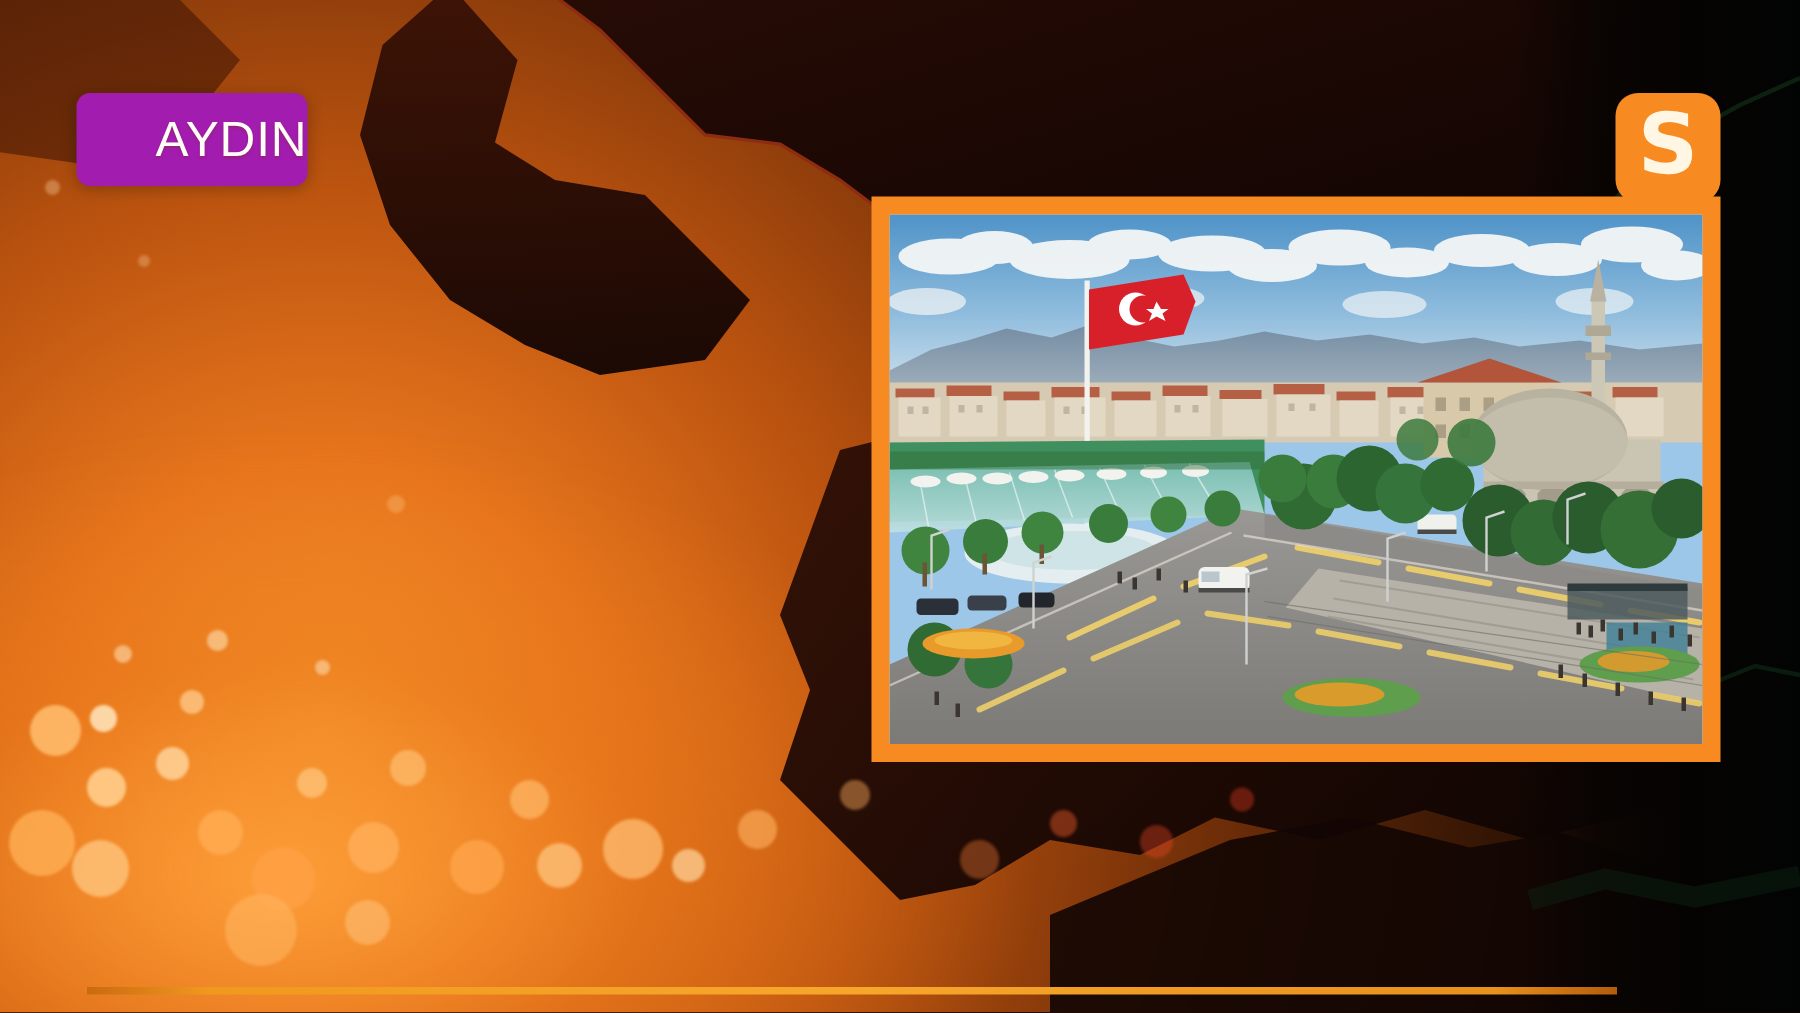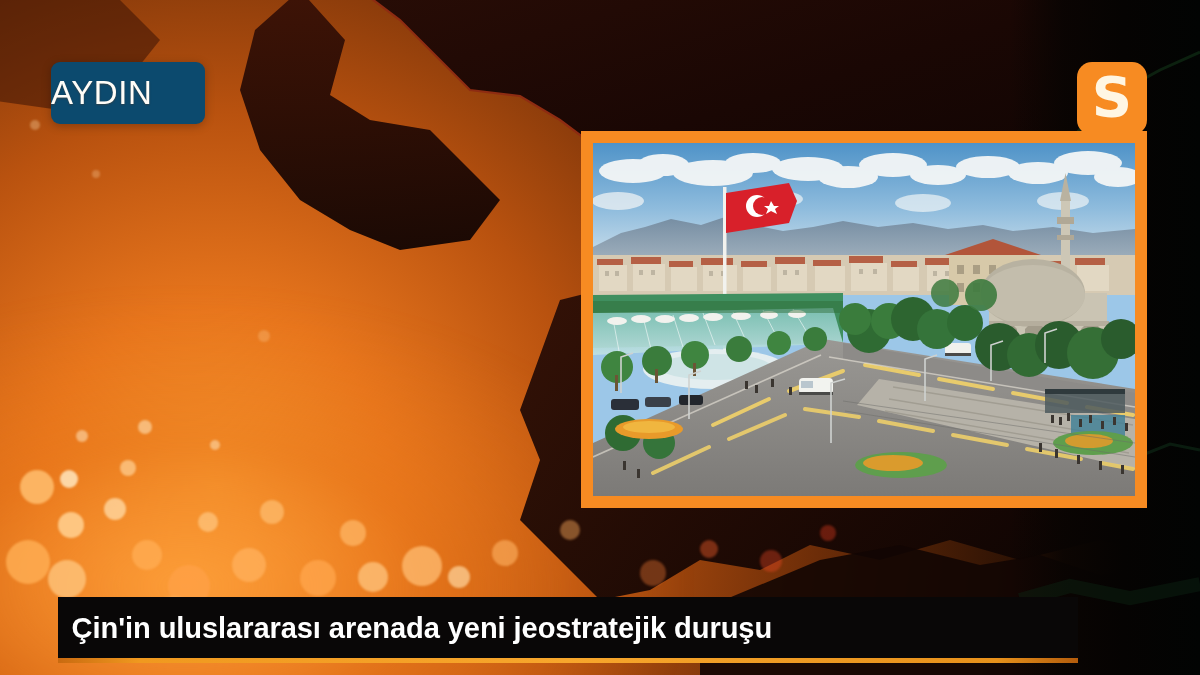--- a/index.html
+++ b/index.html
@@ -36,22 +36,22 @@
   
   .rightdark{
     position:absolute;right:0;top:0;width:190px;height:675px;
     background:linear-gradient(90deg, rgba(10,4,2,0) 0%, rgba(8,4,2,.86) 28%, #050302 60%, #020403 100%);
   }
   .greenline{position:absolute;right:0;top:0;width:190px;height:675px;opacity:.55;}
 
   
   .city-badge{
     position:absolute;left:51px;top:62px;width:154px;height:62px;
-    background:#0c4a6e;border-radius:9px;
-    display:flex;align-items:center;justify-content:flex-start;
+    background:#a21caf;border-radius:9px;
+    display:flex;align-items:center;justify-content:flex-end;
     box-shadow:0 2px 10px rgba(0,0,0,.25);
   }
   .city-badge span{
     color:#fffdf8;font-size:33px;letter-spacing:.6px;
     font-family:"Liberation Sans", sans-serif;font-weight:400;
     text-shadow:0 1px 2px rgba(120,50,0,.35);
   }
 
   
   .logo-badge{
@@ -464,18 +464,15 @@
         </g>
 
         <g stroke="#6b6b68" stroke-width="0.8" opacity=".6">
           <path d="M250,258 L542,300"></path>
             <path d="M252,268 L542,314"></path>
         </g>
       </svg>
     </div>
   </div>
 
-  <div class="caption-bar">
-    <div class="txt">Çin'in uluslararası arenada yeni jeostratejik duruşu</div>
-  </div>
   <div class="caption-rule"></div>
 
 </div>
 
 </body></html>

